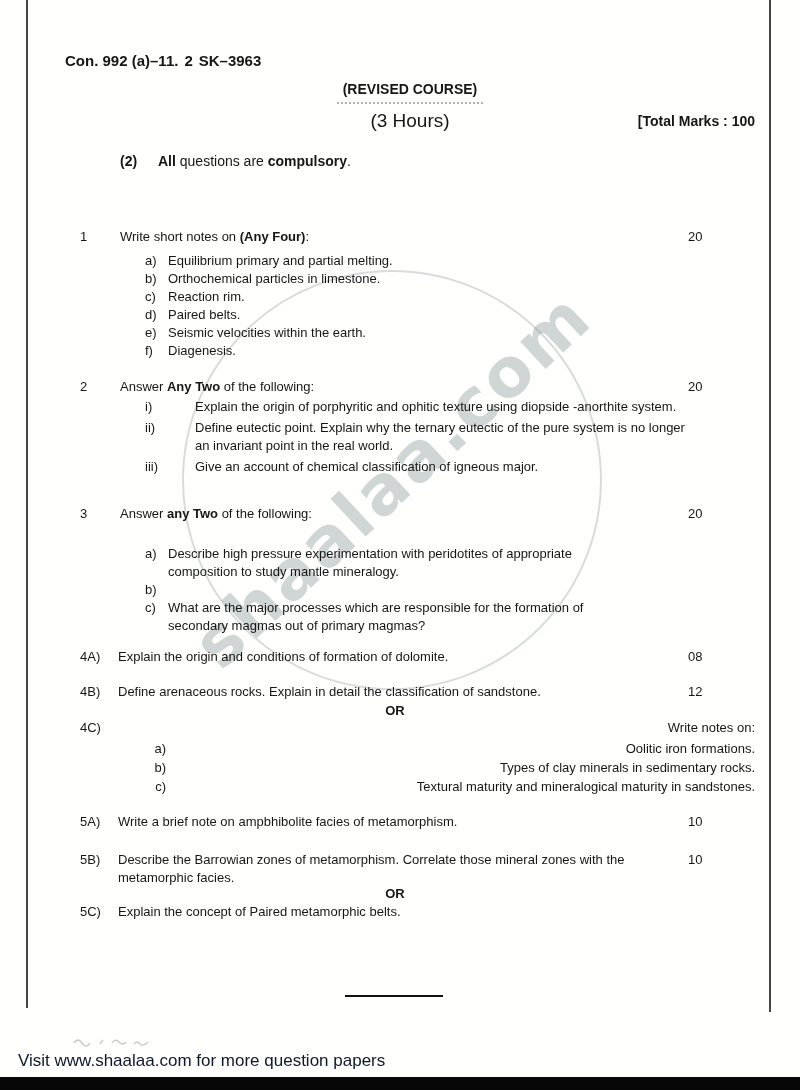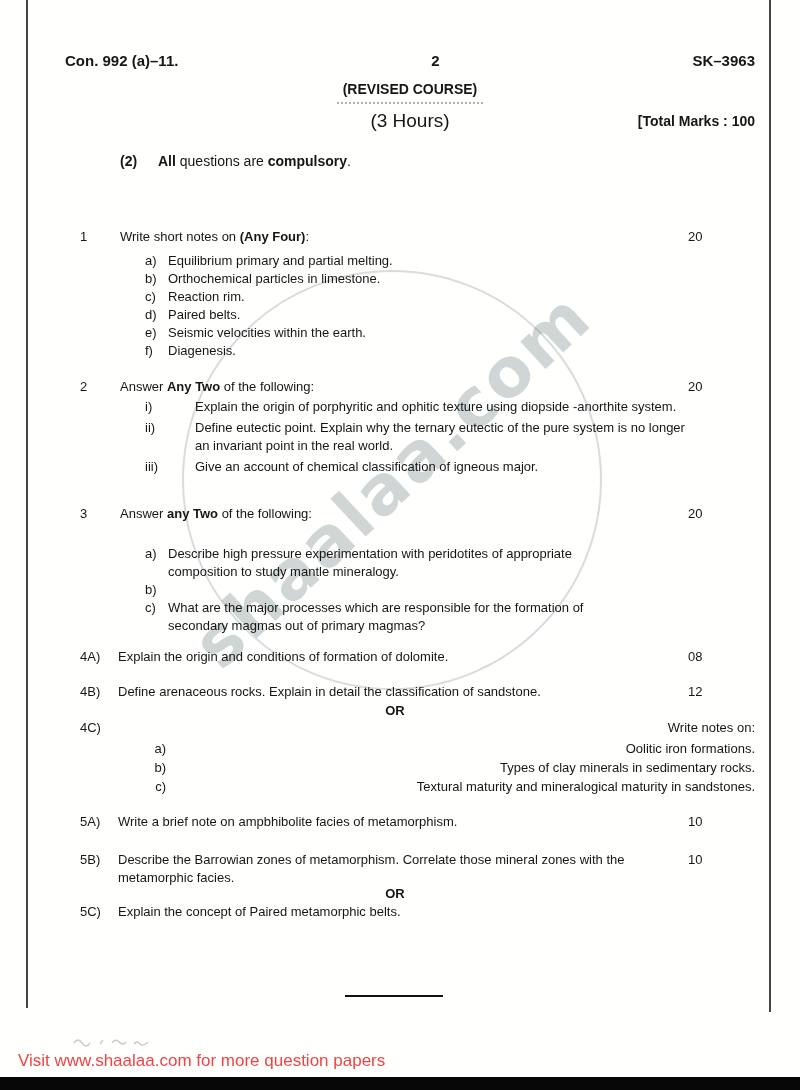--- a/index.html
+++ b/index.html
@@ -11,21 +11,21 @@
   .scan-edge { position:absolute; top:0; width:2px; background:#262626; opacity:.85; }
   .bottom-bar { position:absolute; left:0; bottom:0; width:100%; height:13px; background:#070707; }
 
   
   .wm-circle { position:absolute; left:392px; top:480px; width:420px; height:420px; border:2.5px solid rgba(125,138,145,.30); border-radius:50%; transform:translate(-50%,-50%); }
   .wm-text { position:absolute; left:392px; top:480px; width:560px; text-align:center; transform:translate(-50%,-50%) rotate(-43deg); font-family:"DejaVu Sans", sans-serif; font-weight:bold; font-size:68px; letter-spacing:3px; color:rgba(125,138,145,.36); white-space:nowrap; }
 
   
   .row { position:absolute; left:65px; width:690px; font-size:13px; line-height:18px; }
   .b { font-weight:bold; }
-  .header-row { display:flex; justify-content:space-between; font-size:15px; }
+  .header-row { display:flex; font-size:15px;gap:6px; }
   .center-row { text-align:center; }
   .course-underline { display:inline-block; border-bottom:2px dotted rgba(0,0,0,.30); padding:0 6px 4px 6px; font-size:14px; }
   .center-abs { width:100%; text-align:center; font-size:19px; }
   .right-abs { position:absolute; right:0; top:0; font-size:14px; }
 
   
   .nb-line { display:flex; font-size:14px; line-height:23px; }
   .nb-label { flex:none; width:55px; }
   .nb-num { flex:none; width:38px; }
   .nb-text { flex:1; }
@@ -49,21 +49,21 @@
   .subs-q3 .sub-text { max-width:470px; }
   .subs-q4c { margin-top:2px; line-height:19px; }
   .q5b-body { max-width:552px; }
 
   .or { position:absolute; left:0; width:790px; text-align:center; font-weight:bold; font-size:13px; }
 
   .sep-line { position:absolute; left:345px; top:995px; width:98px; height:2px; background:#111; }
 
   .scribble { position:absolute; left:72px; top:1034px; opacity:.45; }
 
-  .footer-text { position:absolute; left:18px; top:1051px; font-size:17px; color:#ef4444; }
+  .footer-text { position:absolute; left:18px; top:1051px; font-size:17px; color:#0f172a; }
 </style>
 </head>
 <body>
 
 <div class="page">
 
   <div class="scan-edge" style="left:26px; height:1008px;"></div>
   <div class="scan-edge" style="left:769px; height:1012px;"></div>
 
   <div class="wm-circle"></div>

